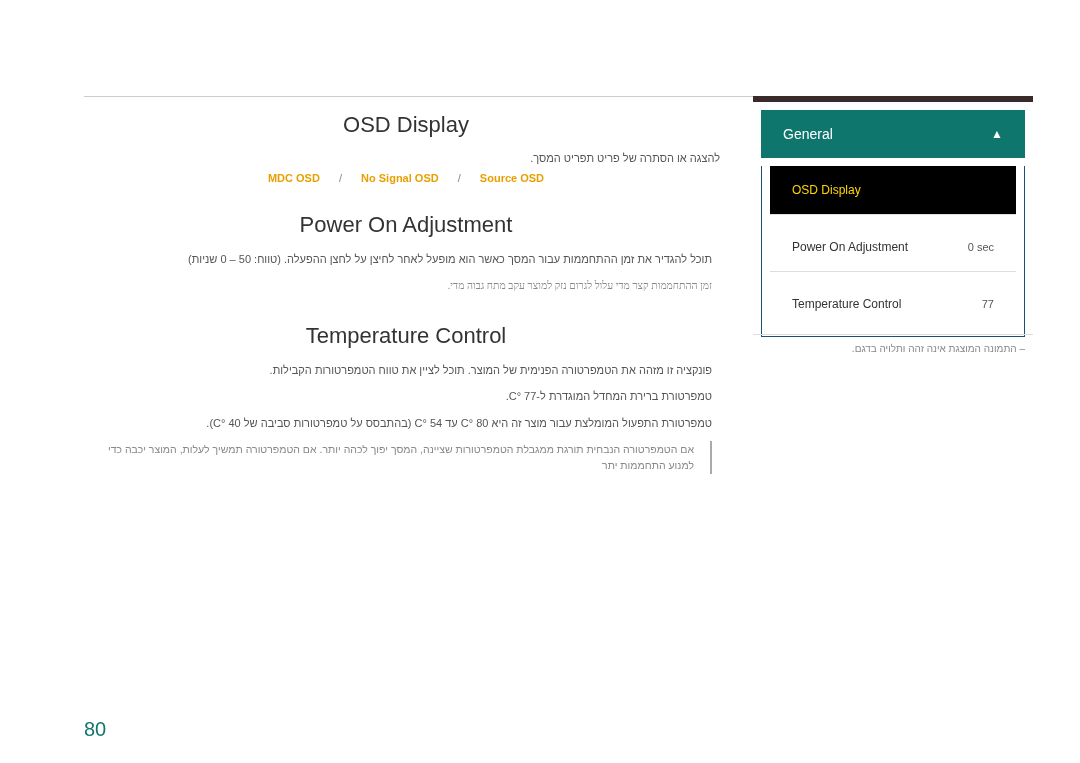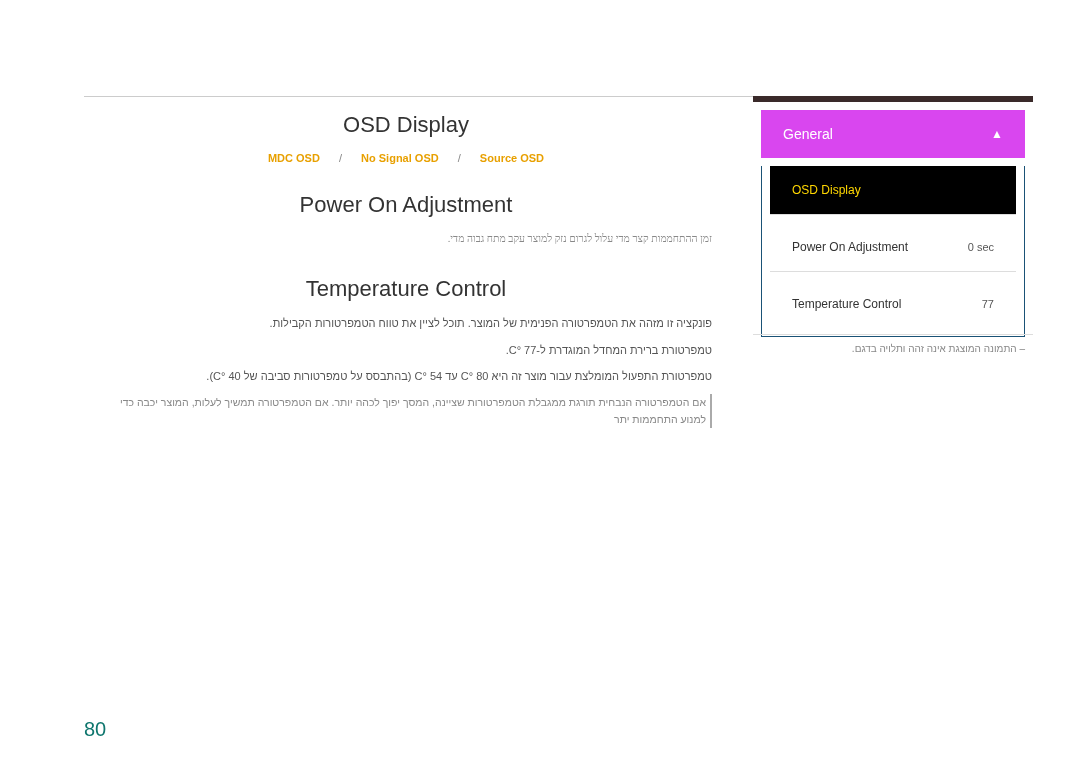--- a/index.html
+++ b/index.html
@@ -117,35 +117,35 @@
       color: #555;
       text-align: right;
       line-height: 1.7;
       direction: rtl;
     }
 
     .temp-body .warning-note {
       color: #888;
       font-size: 10.5px;
       border-right: 2px solid #aaa;
-      padding-right: 4px;
+      padding-right: 16px;
       margin-top: 8px;
       line-height: 1.6;
     }
 
     
     .right-panel {
       position: absolute;
       top: 78px;
       right: 55px;
       width: 280px;
     }
 
     .panel-header {
-      background: #d946ef;
+      background: #0f766e;
       padding: 8px 14px;
       color: #fff;
       font-size: 14px;
       font-weight: normal;
       display: flex;
       align-items: center;
       justify-content: space-between;
     }
 
     .panel-header .chevron-up {
@@ -219,27 +219,29 @@
 </head>
 <body>
 
 <div class="top-line"></div>
 
 <div class="right-top-bar"></div>
 
 <div class="main-content">
 
   <h2 class="section-title">OSD Display</h2>
+  <p class="section-desc">להצגה או הסתרה של פריט תפריט המסך.</p>
 
   <div class="breadcrumb">
     <span class="highlight">MDC OSD</span><span class="slash"> / </span><span class="highlight">No Signal OSD</span><span class="slash"> / </span><span class="highlight">Source OSD</span>
   </div>
 
   <h2 class="section-title-2">Power On Adjustment</h2>
   <div class="section-body">
+    <p>תוכל להגדיר את זמן ההתחממות עבור המסך כאשר הוא מופעל לאחר לחיצן על לחצן ההפעלה. (טווח: 50 – 0 שניות)</p>
     <p class="note">זמן ההתחממות קצר מדי עלול לגרום נזק למוצר עקב מתח גבוה מדי.</p>
   </div>
 
   <h2 class="section-title-3">Temperature Control</h2>
   <div class="temp-body">
     <p>פונקציה זו מזהה את הטמפרטורה הפנימית של המוצר. תוכל לציין את טווח הטמפרטורות הקבילות.</p>
     <p>טמפרטורת ברירת המחדל המוגדרת ל-C° 77.</p>
     <p>טמפרטורת התפעול המומלצת עבור מוצר זה היא 80 °C עד 54 °C (בהתבסס על טמפרטורות סביבה של C° 40).</p>
     <p class="warning-note">אם הטמפרטורה הנבחית תורגת ממגבלת הטמפרטורות שציינה, המסך יפוך לכהה יותר. אם הטמפרטורה תמשיך לעלות, המוצר יכבה כדי למנוע התחממות יתר</p>
   </div>

